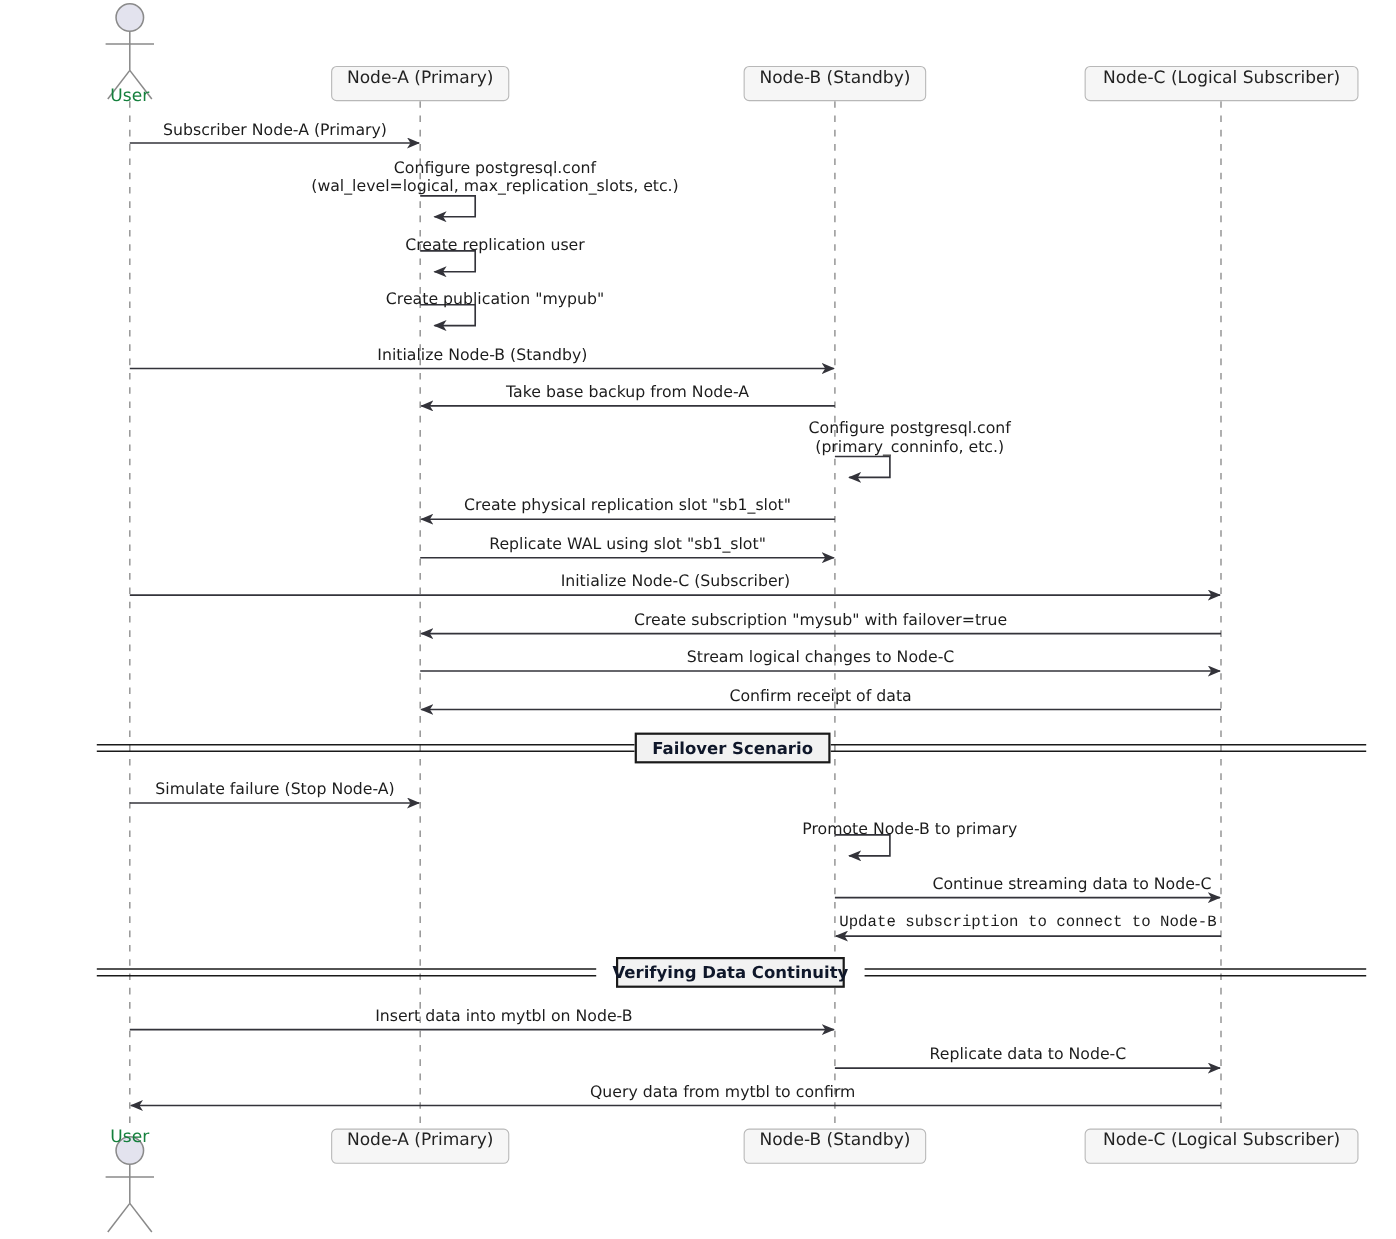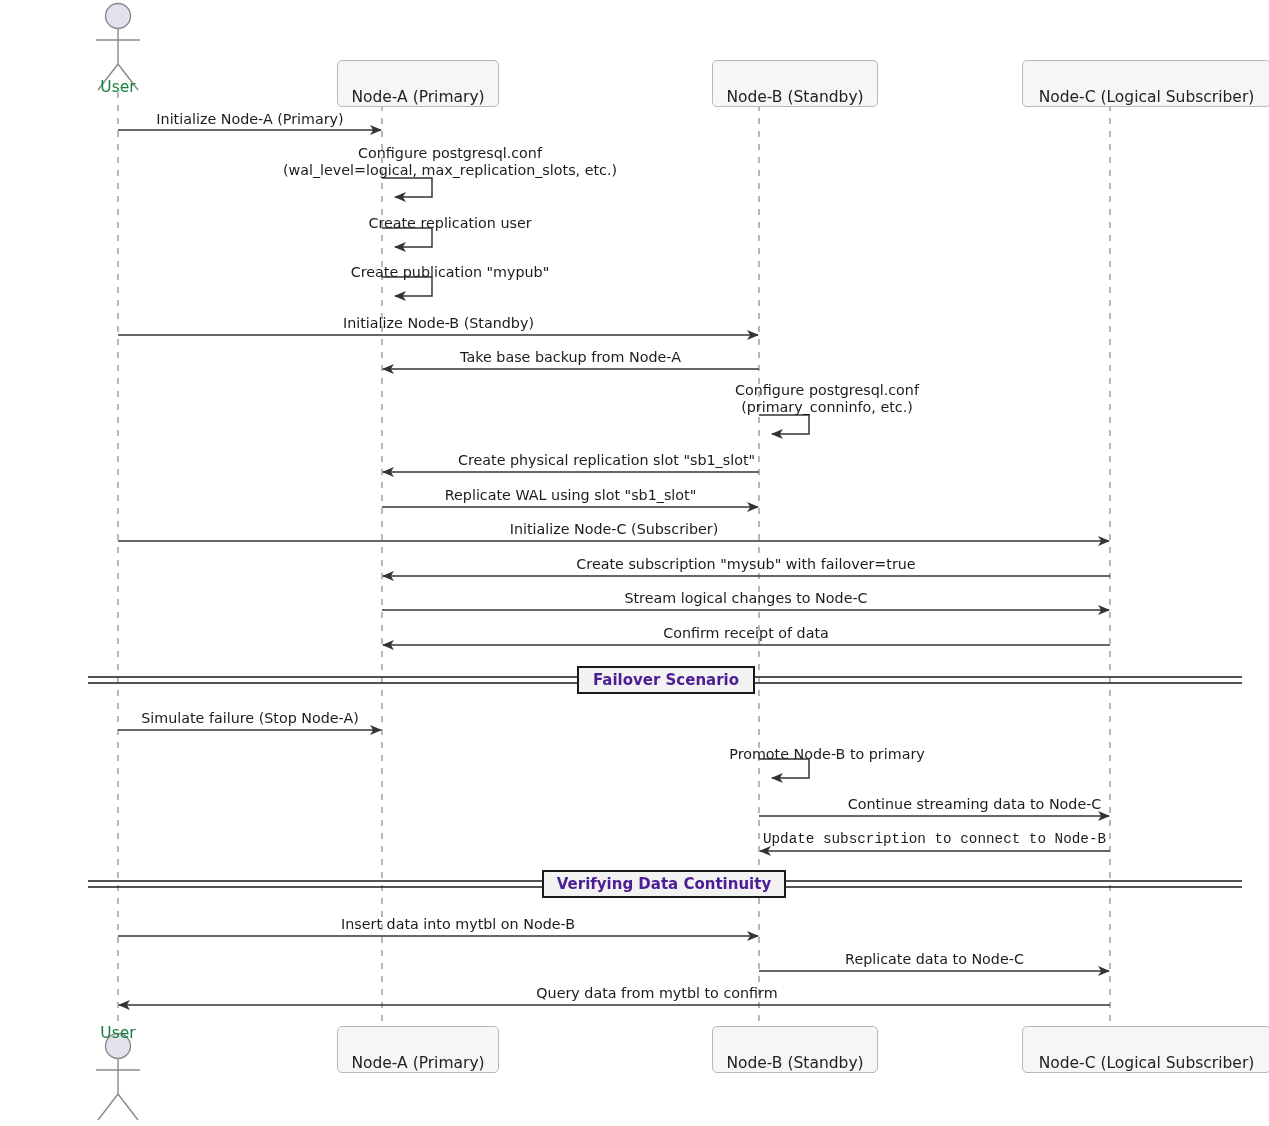--- a/index.html
+++ b/index.html
@@ -22,29 +22,28 @@
     top: 0; left: 0;
     width: 1269px;
     height: 1126px;
   }
   .participant-box {
     position: absolute;
     box-sizing: border-box;
     background: #f6f6f6;
     border: 1px solid #b8b8b8;
     border-radius: 5px;
-    height: 47px;
+    height: 32px;
     display: flex;
-    align-items: flex-end;
+    align-items: flex-start;
     justify-content: center;
     padding: 0 14px;
     font-size: 15.5px;
     color: #222222;
     white-space: nowrap;
-    margin-left: 36px;
   }
   .actor-label {
     position: absolute;
     font-size: 15.5px;
     color: #15803d;
     white-space: nowrap;
     text-align: center;
     transform: translateX(-50%);
   }
   .msg-label {
@@ -61,21 +60,21 @@
     box-sizing: border-box;
     background: #f2f2f2;
     border: 2px solid #1a1a1a;
     height: 28px;
     display: flex;
     align-items: center;
     justify-content: center;
     padding: 0 12px;
     font-size: 15px;
     font-weight: bold;
-    color: #4c1d95;
+    color: #0f172a;
     white-space: nowrap;
     transform: translateX(-50%);
   }
 </style>
 </head>
 <body>
 
 <div id="diagram">
 
   <svg class="layer" id="svg-layer" xmlns="http://www.w3.org/2000/svg" viewBox="0 0 1269 1126">
@@ -161,49 +160,49 @@
       </div>
       <div class="participant-box" style="left: 986px; top: 1026px; width: 249px;">
         <span>Node-C (Logical Subscriber)</span>
       </div>
     </div>
   <div id="actor-labels">
       <div class="actor-label" style="left: 118px; top: 78px;">User</div>
       <div class="actor-label" style="left: 118px; top: 1024px;">User</div>
     </div>
   <div id="message-labels">
-      <div class="msg-label" style="left: 250px; top: 111px;">Initialize Node-A (Primary)</div>
+      <div class="msg-label" style="left: 250px; top: 111px;">Subscriber Node-A (Primary)</div>
       <div class="msg-label" style="transform: translateX(-50%); left: 450px; top: 145px;">
         <div>Configure postgresql.conf</div>
         <div>(wal_level=logical, max_replication_slots, etc.)</div>
       </div>
       <div class="msg-label" style="transform: translateX(-50%); left: 450px; top: 215px;">Create replication user</div>
       <div class="msg-label" style="transform: translateX(-50%); left: 450px; top: 264px;">Create publication "mypub"</div>
       <div class="msg-label" style="left: 438.5px; top: 315px;">Initialize Node-B (Standby)</div>
       <div class="msg-label" style="left: 570.5px; top: 349px;">Take base backup from Node-A</div>
       <div class="msg-label" style="transform: translateX(-50%); left: 827px; top: 382px;">
         <div>Configure postgresql.conf</div>
         <div>(primary_conninfo, etc.)</div>
       </div>
-      <div class="msg-label" style="left: 570.5px; top: 452px; margin-left: 36px;">Create physical replication slot "sb1_slot"</div>
+      <div class="msg-label" style="left: 570.5px; top: 452px;">Create physical replication slot "sb1_slot"</div>
       <div class="msg-label" style="left: 570.5px; top: 487px;">Replicate WAL using slot "sb1_slot"</div>
       <div class="msg-label" style="left: 614px; top: 521px;">Initialize Node-C (Subscriber)</div>
       <div class="msg-label" style="left: 746px; top: 556px;">Create subscription "mysub" with failover=true</div>
       <div class="msg-label" style="left: 746px; top: 590px;">Stream logical changes to Node-C</div>
       <div class="msg-label" style="left: 746px; top: 625px;">Confirm receipt of data</div>
       <div class="msg-label" style="left: 250px; top: 710px;">Simulate failure (Stop Node-A)</div>
       <div class="msg-label" style="transform: translateX(-50%); left: 827px; top: 746px;">Promote Node-B to primary</div>
       <div class="msg-label" style="left: 934.5px; top: 796px; margin-left: 40px;">Continue streaming data to Node-C</div>
       <div class="msg-label" style="left: 934.5px; top: 831px; font-family: Liberation Mono, monospace;">Update subscription to connect to Node-B</div>
       <div class="msg-label" style="left: 438.5px; top: 916px; padding-left: 39px;">Insert data into mytbl on Node-B</div>
       <div class="msg-label" style="left: 934.5px; top: 951px;">Replicate data to Node-C</div>
       <div class="msg-label" style="left: 614px; top: 985px; margin-left: 43px;">Query data from mytbl to confirm</div>
     </div>
   <div id="divider-boxes">
       <div class="divider-box" style="left: 666px; top: 666px; width: 178px;">
         <span>Failover Scenario</span>
       </div>
-      <div class="divider-box" style="left: 664px; top: 870px; width: 244px;">
+      <div class="divider-box" style="left: 664px; top: 870px; width: 208px;">
         <span>Verifying Data Continuity</span>
       </div>
     </div>
 
 </div>
 
 </body></html>

